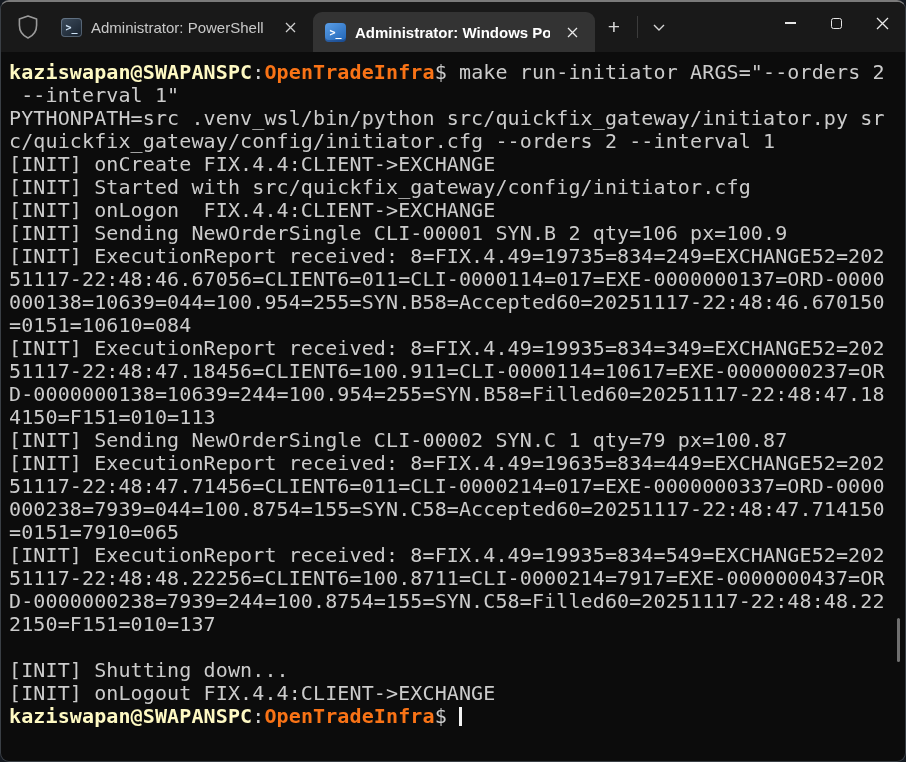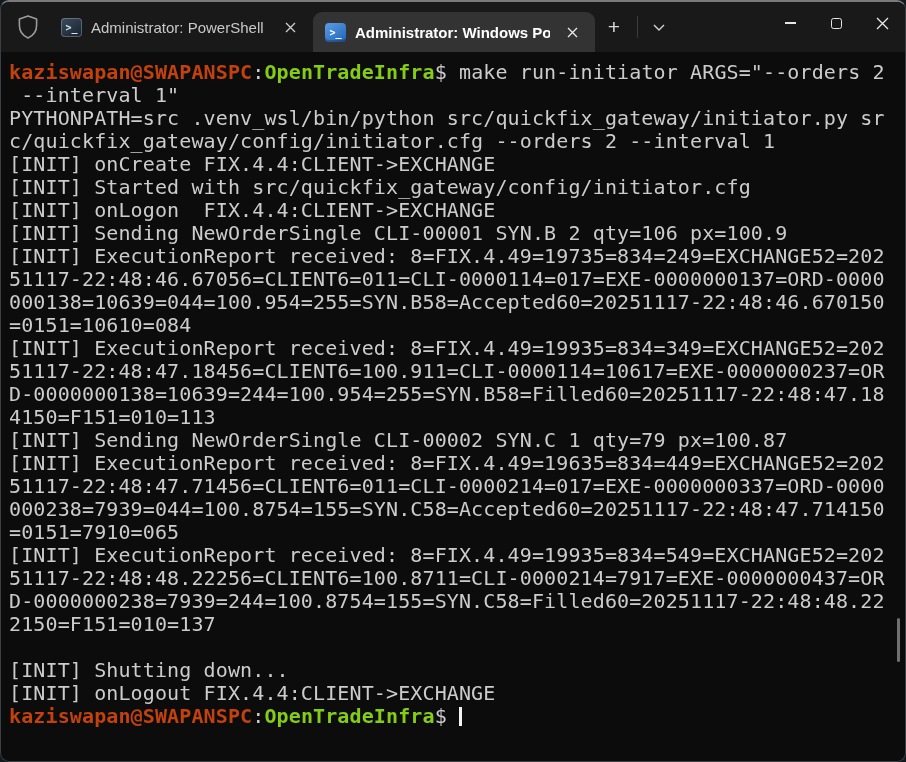--- a/index.html
+++ b/index.html
@@ -55,22 +55,22 @@
   .min-glyph { width:11px; height:2px; background:#e6e6e6; }
   .max-glyph { width:11px; height:11px; border:1.6px solid #e6e6e6; border-radius:2.5px; }
   
   .terminal {
     position:relative; height:712px; padding:9px 8px 0 8px;
     font-family:"DejaVu Sans Mono", monospace;
     font-size:20px; line-height:23px; letter-spacing:0.12px;
     color:#cccccc; white-space:pre; overflow:hidden; cursor:text;
   }
   .tline { height:23px; }
-  .c-green { color:#c2410c; font-weight:bold; }
-  .c-blue  { color:#84cc16; font-weight:bold; }
+  .c-green { color:#fef9c3; font-weight:bold; }
+  .c-blue  { color:#f97316; font-weight:bold; }
   .cursor {
     display:inline-block; width:3px; height:19px; background:#f2f2f2;
     vertical-align:-3px;
   }
   .scroll-thumb {
     position:absolute; right:5px; top:616px; width:3px; height:44px;
     background:#707070; border-radius:2px;
   }
 </style>
 </head>

